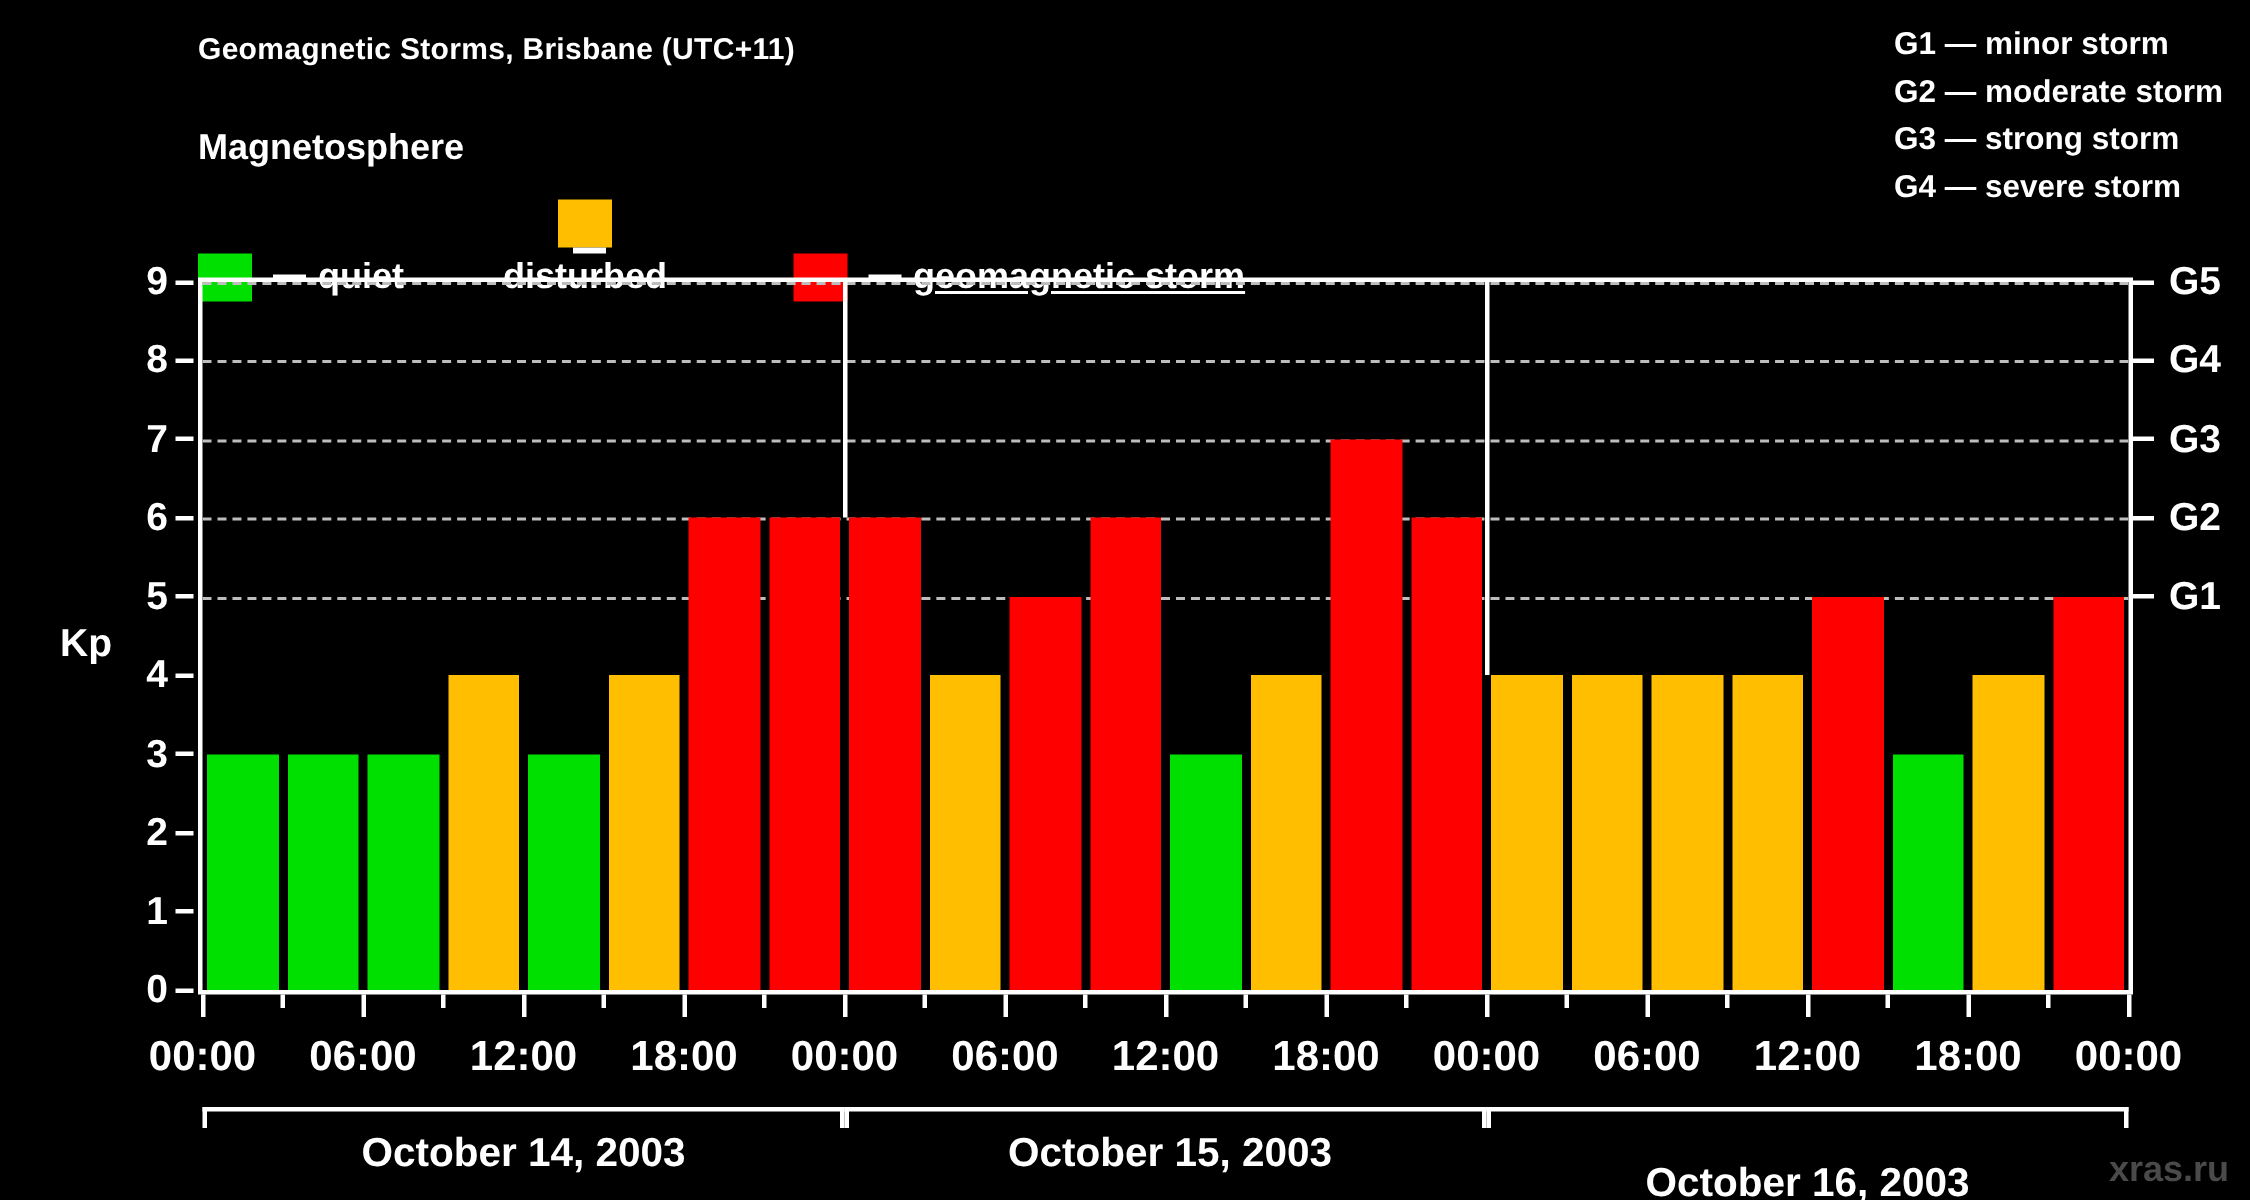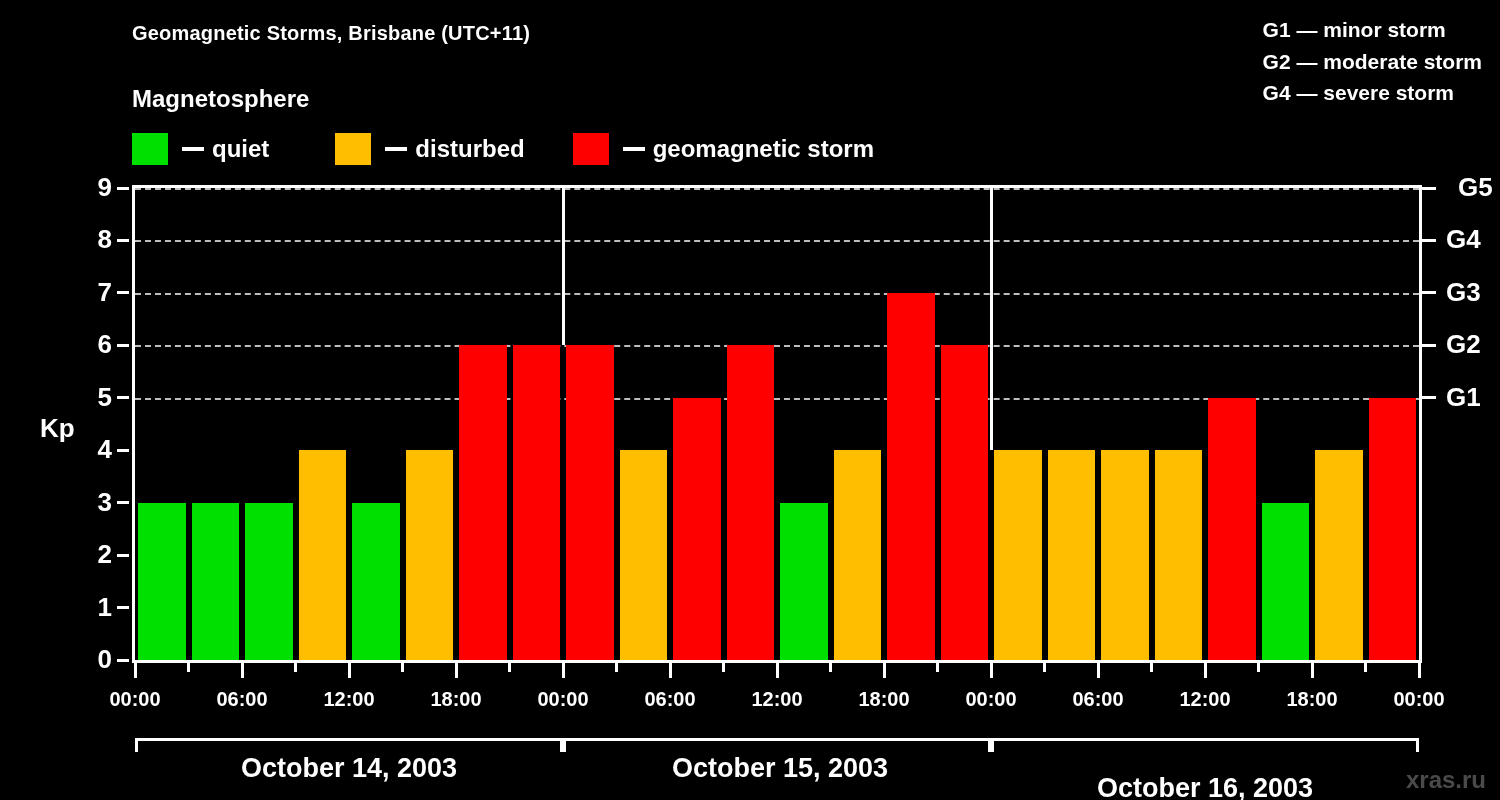--- a/index.html
+++ b/index.html
@@ -49,21 +49,21 @@
     position:absolute;right:1388px;font-size:26px;font-weight:bold;
     text-align:right;width:40px;line-height:1;
   }
   .rtick{position:absolute;left:1422px;width:14px;height:3px;background:#fff;}
   .rlabel{position:absolute;left:1446px;font-size:26px;font-weight:bold;line-height:1;}
   #kp-axis-title{left:40px;top:413px;font-size:26px;font-weight:bold;text-align:right;}
 
   .xtick{position:absolute;top:663px;width:3px;height:15px;background:#fff;}
   .xtick.minor{height:9px;}
   .xlabel{
-    position:absolute;top:688px;font-size:20px;font-weight:bold;
+    position:absolute;top:688px;font-size:28px;font-weight:bold;
     width:120px;margin-left:-60px;text-align:center;white-space:nowrap;
   }
 
   
   .day-bracket{position:absolute;top:738px;height:14px;
     border:0 solid #fff;border-top-width:3px;border-left-width:3px;
     border-right-width:3px;box-sizing:border-box;}
   .day-name{
     position:absolute;top:753px;font-size:27px;font-weight:bold;
     text-align:center;white-space:nowrap;
@@ -79,35 +79,36 @@
 <div class="abs" id="chart-title">Geomagnetic Storms, Brisbane (UTC+11)</div>
 
 <div class="abs" id="magnetosphere-label">Magnetosphere</div>
 
 <div class="abs" id="category-legend">
     <div class="cat-item">
       <span class="cat-swatch" style="background: rgb(0, 224, 0);"></span>
       <span class="cat-dash"></span>
       <span class="cat-text">quiet</span>
     </div>
-    <div class="cat-item" style="margin-left: 66px;">
+    <div class="cat-item" style="margin-left: 66px; flex-direction: column;">
       <span class="cat-swatch" style="background: rgb(255, 191, 0);"></span>
       <span class="cat-dash"></span>
       <span class="cat-text">disturbed</span>
     </div>
-    <div class="cat-item" style="margin-left: 48px;">
+    <div class="cat-item" style="margin-left: 84px; text-decoration: underline;">
       <span class="cat-swatch" style="background: rgb(255, 0, 0);"></span>
       <span class="cat-dash"></span>
       <span class="cat-text">geomagnetic storm</span>
     </div>
   </div>
 
 <div class="abs" id="gscale-legend">
     <div class="g-row">G1 — minor storm</div>
     <div class="g-row">G2 — moderate storm</div>
+    <div class="g-row">G3 — strong storm</div>
     <div class="g-row">G4 — severe storm</div>
   </div>
 
 <div class="abs" id="kp-axis-title">Kp</div>
 
 <div id="axis-layer">
     <div class="ytick abs" style="top: 658.5px;"></div>
     <div class="ylabel abs" style="top: 646px;">0</div>
     <div class="ytick abs" style="top: 606.056px;"></div>
     <div class="ylabel abs" style="top: 593.556px;">1</div>
@@ -129,21 +130,21 @@
     <div class="ylabel abs" style="top: 174px;">9</div>
     <div class="rtick abs" style="top: 396.278px;"></div>
     <div class="rlabel abs" style="top: 383.778px;">G1</div>
     <div class="rtick abs" style="top: 343.833px;"></div>
     <div class="rlabel abs" style="top: 331.333px;">G2</div>
     <div class="rtick abs" style="top: 291.389px;"></div>
     <div class="rlabel abs" style="top: 278.889px;">G3</div>
     <div class="rtick abs" style="top: 238.944px;"></div>
     <div class="rlabel abs" style="top: 226.444px;">G4</div>
     <div class="rtick abs" style="top: 186.5px;"></div>
-    <div class="rlabel abs" style="top: 174px; margin-left: 12px;">G5</div>
+    <div class="rlabel abs" style="top: 174px;">G5</div>
     <div class="xtick abs" style="left: 133.5px;"></div>
     <div class="xtick abs minor" style="left: 187px;"></div>
     <div class="xtick abs" style="left: 240.5px;"></div>
     <div class="xtick abs minor" style="left: 294px;"></div>
     <div class="xtick abs" style="left: 347.5px;"></div>
     <div class="xtick abs minor" style="left: 401px;"></div>
     <div class="xtick abs" style="left: 454.5px;"></div>
     <div class="xtick abs minor" style="left: 508px;"></div>
     <div class="xtick abs" style="left: 561.5px;"></div>
     <div class="xtick abs minor" style="left: 615px;"></div>

